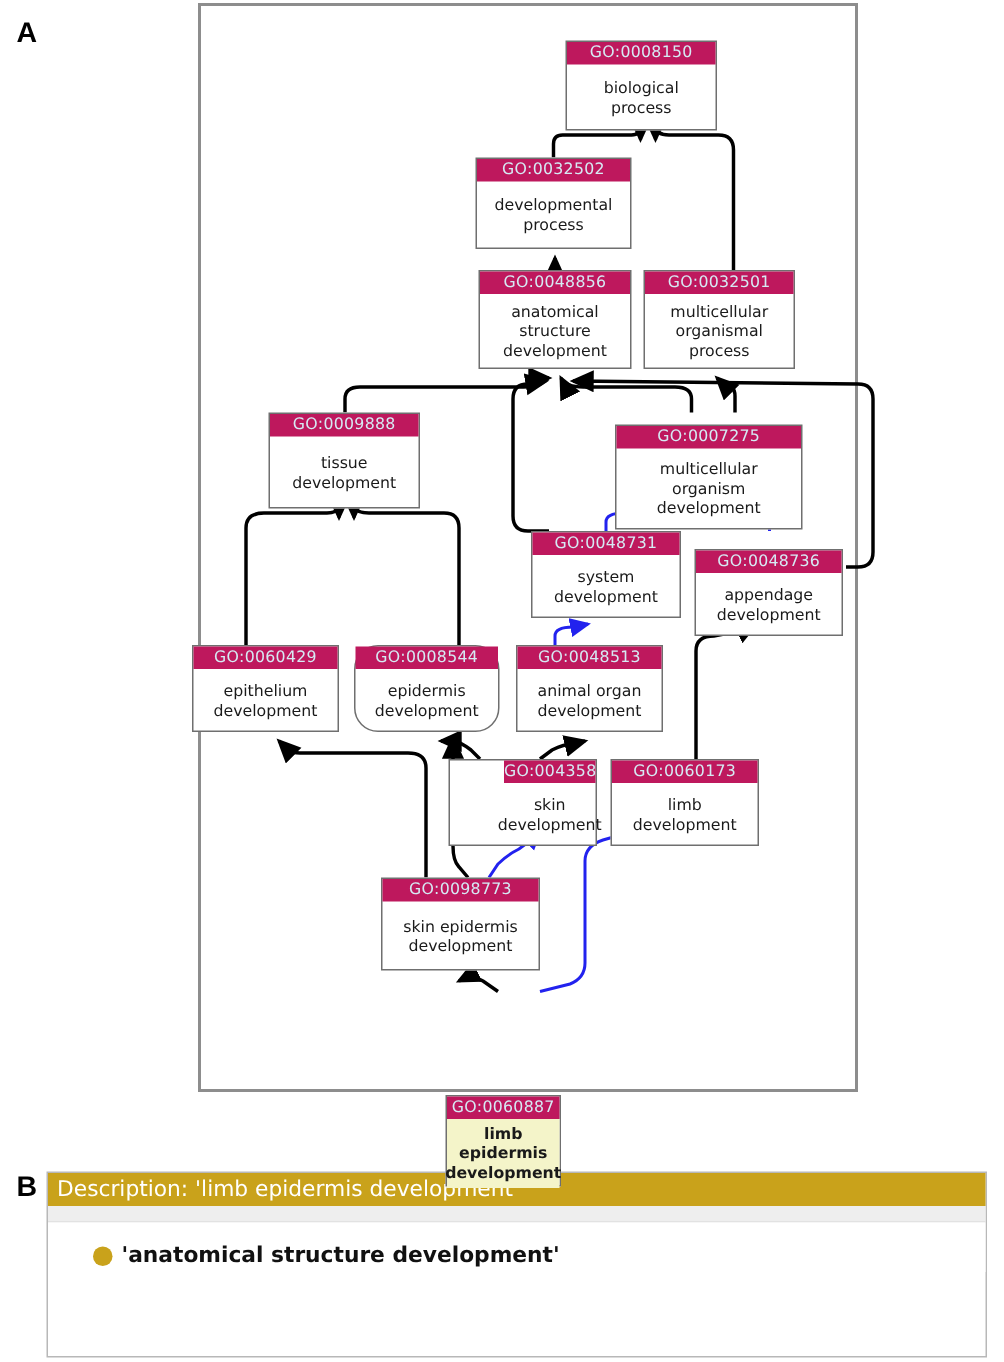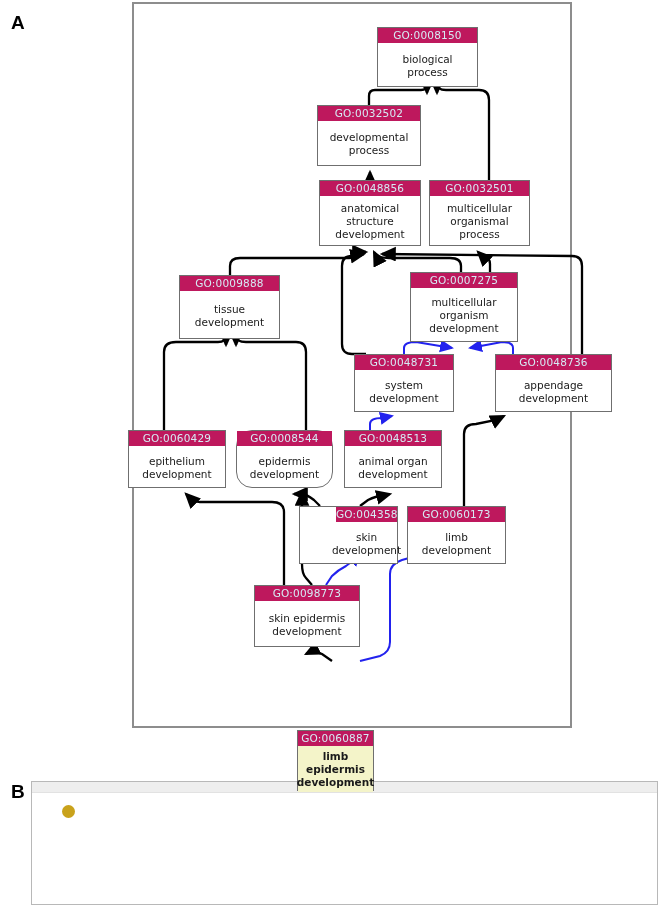--- a/index.html
+++ b/index.html
@@ -234,29 +234,29 @@
           <span class="go-label" style="height: 51px;">anatomical<br>structure<br>development</span>
         </div>
         <div class="go-node" style="left: 295px; top: 176px; width: 101px; height: 66px;">
           <span class="go-id">GO:0032501</span>
           <span class="go-label" style="height: 51px;">multicellular<br>organismal<br>process</span>
         </div>
         <div class="go-node" style="left: 45px; top: 271px; width: 101px; height: 64px;">
           <span class="go-id">GO:0009888</span>
           <span class="go-label" style="height: 49px;">tissue<br>development</span>
         </div>
-        <div class="go-node" style="left: 276px; top: 268px; width: 108px; height: 70px;">
+        <div class="go-node" style="left: 276px; top: 279px; width: 125px; height: 70px;">
           <span class="go-id">GO:0007275</span>
           <span class="go-label" style="height: 55px;">multicellular<br>organism<br>development</span>
         </div>
         <div class="go-node" style="left: 220px; top: 350px; width: 100px; height: 58px;">
           <span class="go-id">GO:0048731</span>
           <span class="go-label" style="height: 43px;">system<br>development</span>
         </div>
-        <div class="go-node" style="left: 329px; top: 350px; width: 117px; height: 58px; margin-left: 32px;">
+        <div class="go-node" style="left: 329px; top: 362px; width: 99px; height: 58px;">
           <span class="go-id">GO:0048736</span>
           <span class="go-label" style="height: 43px;">appendage<br>development</span>
         </div>
         <div class="go-node" style="left: -6px; top: 426px; width: 98px; height: 58px;">
           <span class="go-id">GO:0060429</span>
           <span class="go-label" style="height: 43px;">epithelium<br>development</span>
         </div>
         <div class="go-node" style="left: 102px; top: 426px; width: 97px; height: 58px; border-radius: 16px;">
           <span class="go-id">GO:0008544</span>
           <span class="go-label" style="height: 43px;">epidermis<br>development</span>
@@ -281,21 +281,23 @@
           <span class="go-id">GO:0060887</span>
           <span class="go-label" style="height: 46px;">limb epidermis<br>development</span>
         </div>
       </div>
   </div>
 </div>
 
 <div id="label-b" class="panel-label">B</div>
 
 <div id="panel-b">
+  <div id="desc-header">Description: 'limb epidermis development'</div>
   <div id="desc-subbar"></div>
   <div id="desc-body">
     <div id="expr-block">
       <div id="expr-line1">
         <span id="class-dot"></span>
+        <span>'anatomical structure development'</span>
       </div>
     </div>
   </div>
 </div>
 
 </body></html>

